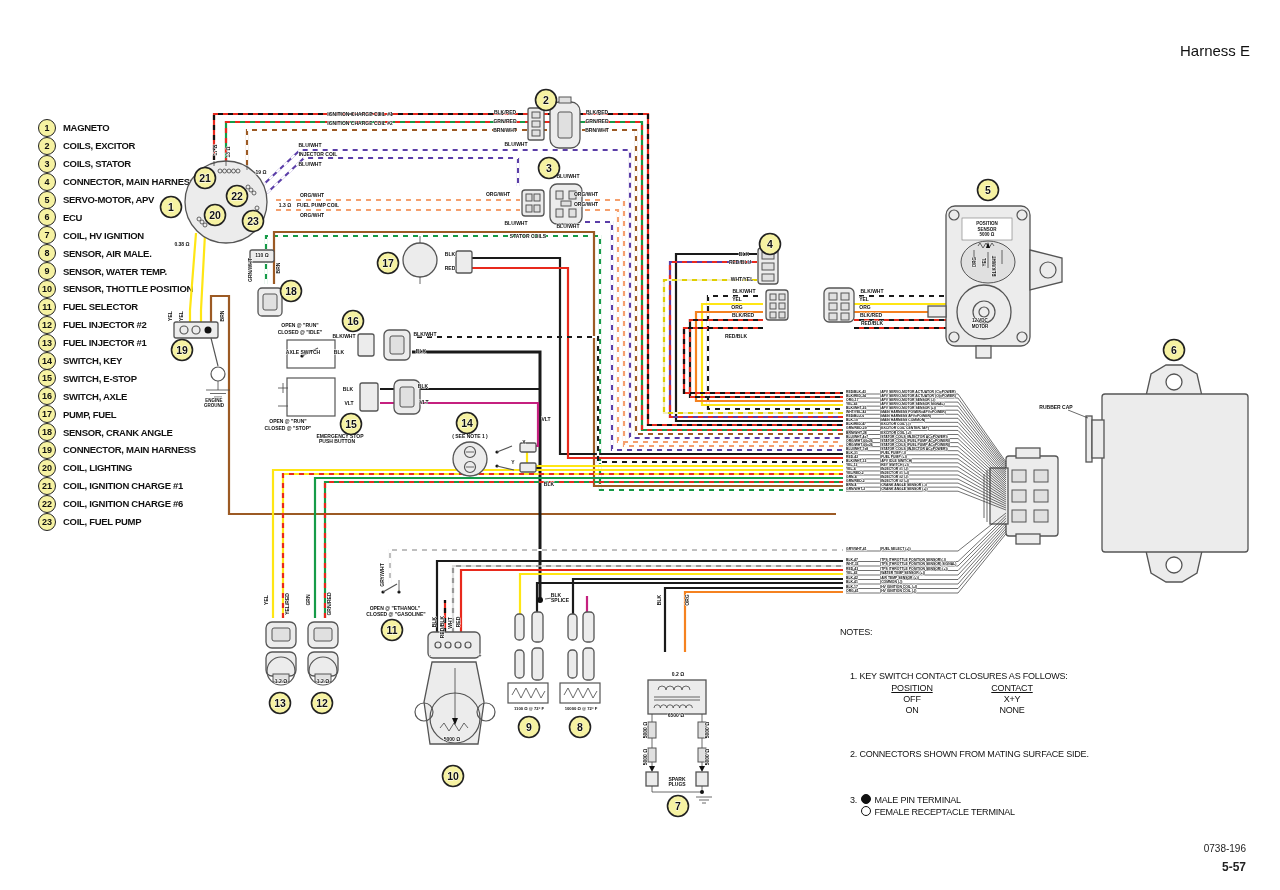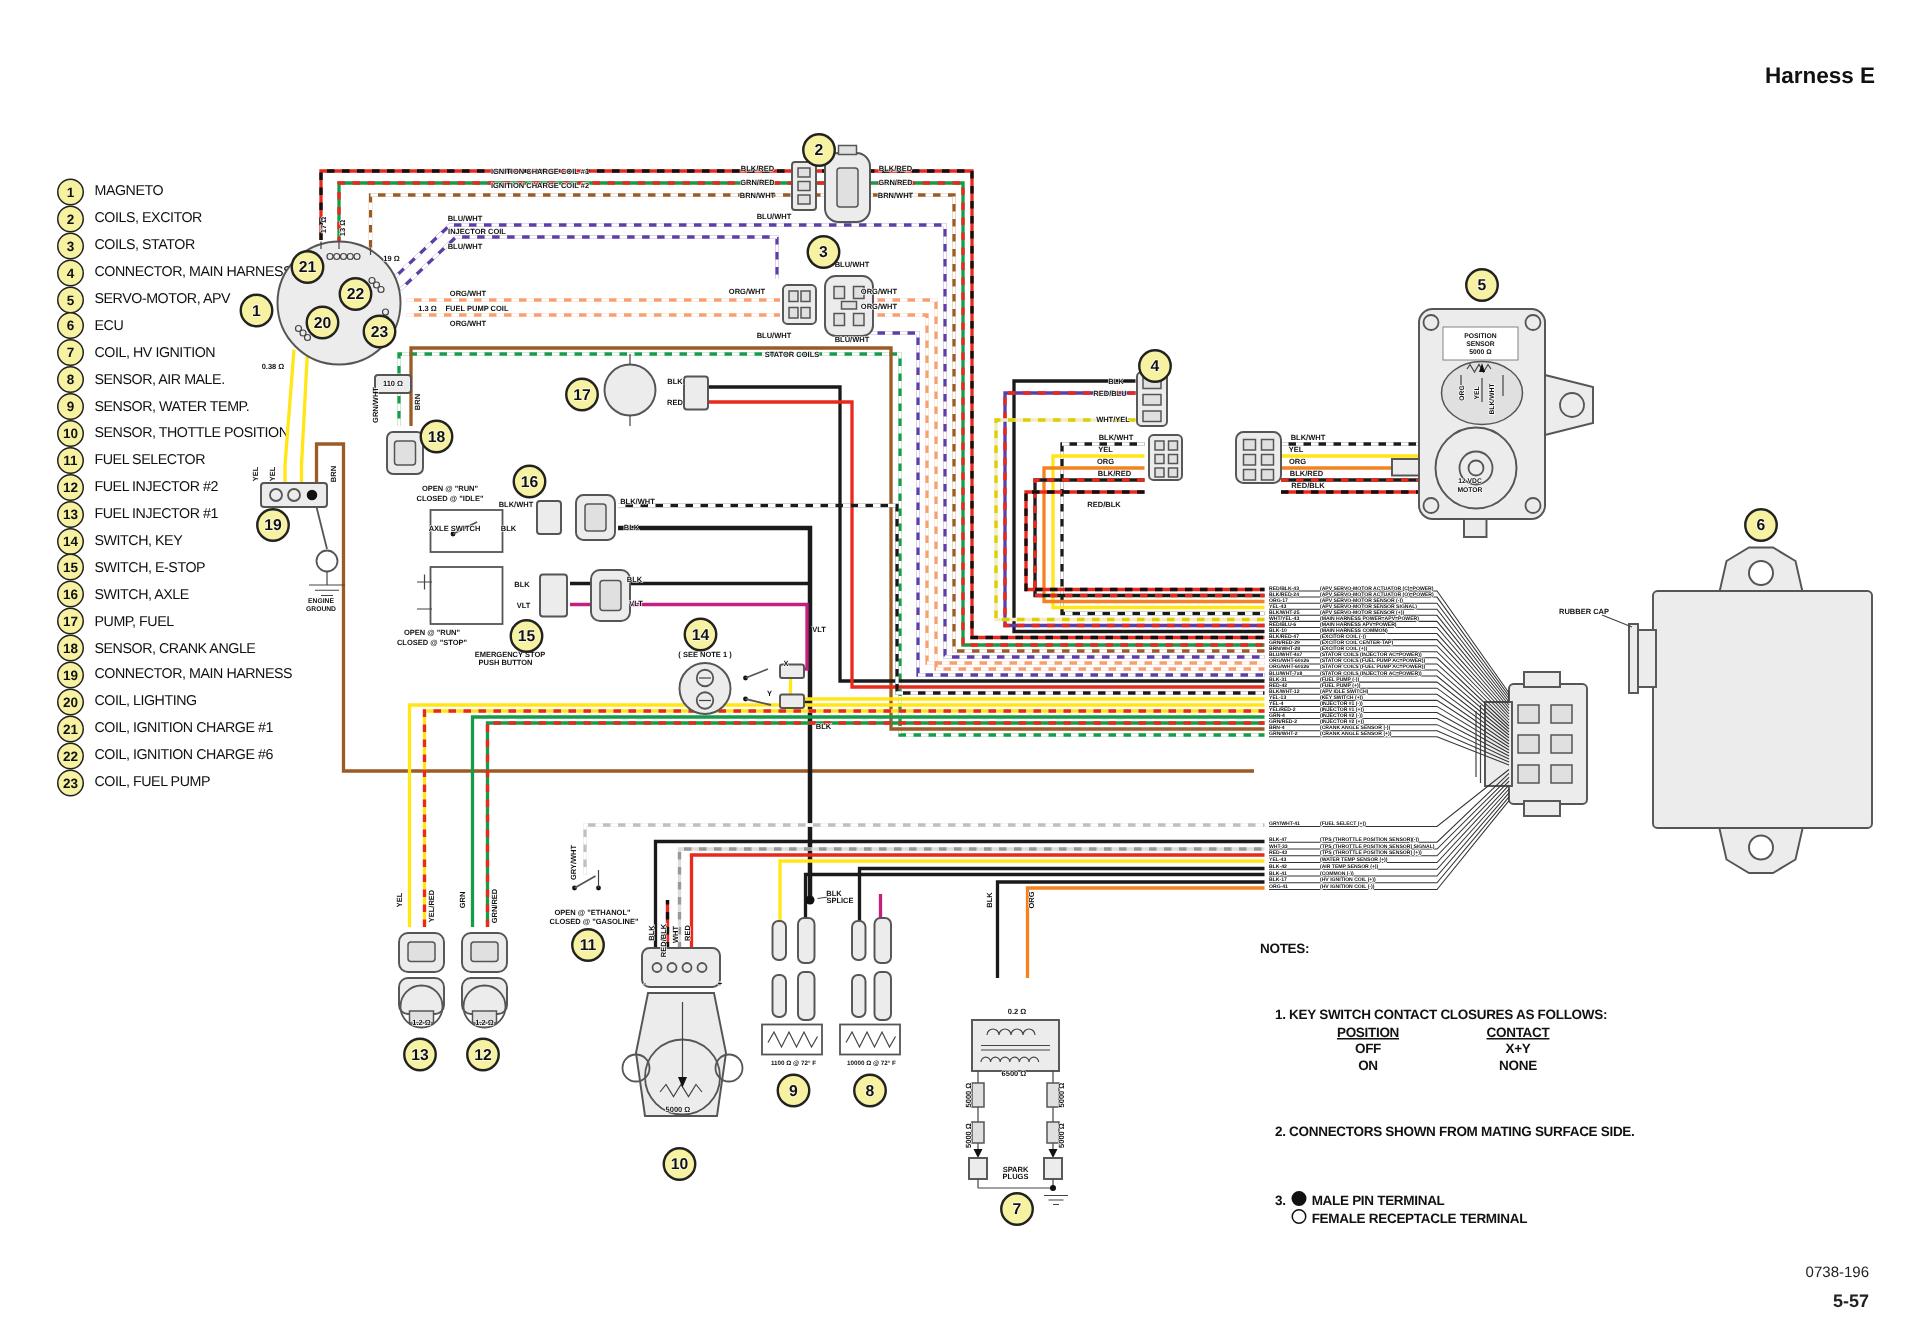--- a/index.html
+++ b/index.html
@@ -1,28 +1,28 @@
 <!DOCTYPE html>
 <html><head>
 <meta charset="utf-8">
 <style>
   html,body{margin:0;padding:0;background:#fff;}
   .page{position:relative;width:1280px;height:890px;background:#fff;overflow:hidden;
         font-family:"Liberation Sans",sans-serif;}
-  .hdr{position:absolute;top:42px;right:30px;font-size:15px;font-weight:bold;color:#111;}
+  .hdr{position:absolute;top:42px;right:30px;font-size:15px;font-weight:normal;color:#111;}
   .ftr{position:absolute;right:34px;text-align:right;color:#222;}
   .ftr.pn{top:843px;font-size:10px;}
   .ftr.pg{top:860px;font-size:12px;font-weight:bold;margin-left:20px;}
   .legend{position:absolute;left:38px;top:119px;width:190px;}
   .lg-row{display:flex;align-items:center;height:17.9px;}
   .lg-badge{width:16px;height:16px;border-radius:50%;background:#f6f2a2;border:1.4px solid #222;
             color:#111;font-size:9px;font-weight:bold;display:flex;align-items:center;justify-content:center;
             flex:0 0 16px;}
-  .lg-label{margin-left:7px;font-size:9.5px;font-weight:normal;letter-spacing:-0.3px;color:#111;white-space:nowrap;}
-  .notes{position:absolute;left:840px;top:627px;width:250px;color:#111;font-weight:bold;
+  .lg-label{margin-left:7px;font-size:9.5px;font-weight:bold;letter-spacing:-0.3px;color:#111;white-space:nowrap;}
+  .notes{position:absolute;left:840px;top:627px;width:250px;color:#111;font-weight:normal;
          font-size:9px;letter-spacing:-0.2px;line-height:1.25;}
   .notes .ind{margin-left:10px;margin-top:33px;}
   .nt-table{display:flex;margin-left:22px;}
   .nt-col{width:100px;text-align:center;}
   .nt-col .hd{text-decoration:underline;}
   .term{display:inline-block;width:8px;height:8px;border-radius:50%;border:1.2px solid #111;
         vertical-align:-1px;margin:0 3px 0 2px;}
   .term.male{background:#111;}
   svg{position:absolute;left:0;top:0;}
   svg text{font-family:"Liberation Sans",sans-serif;font-weight:bold;fill:#111;

